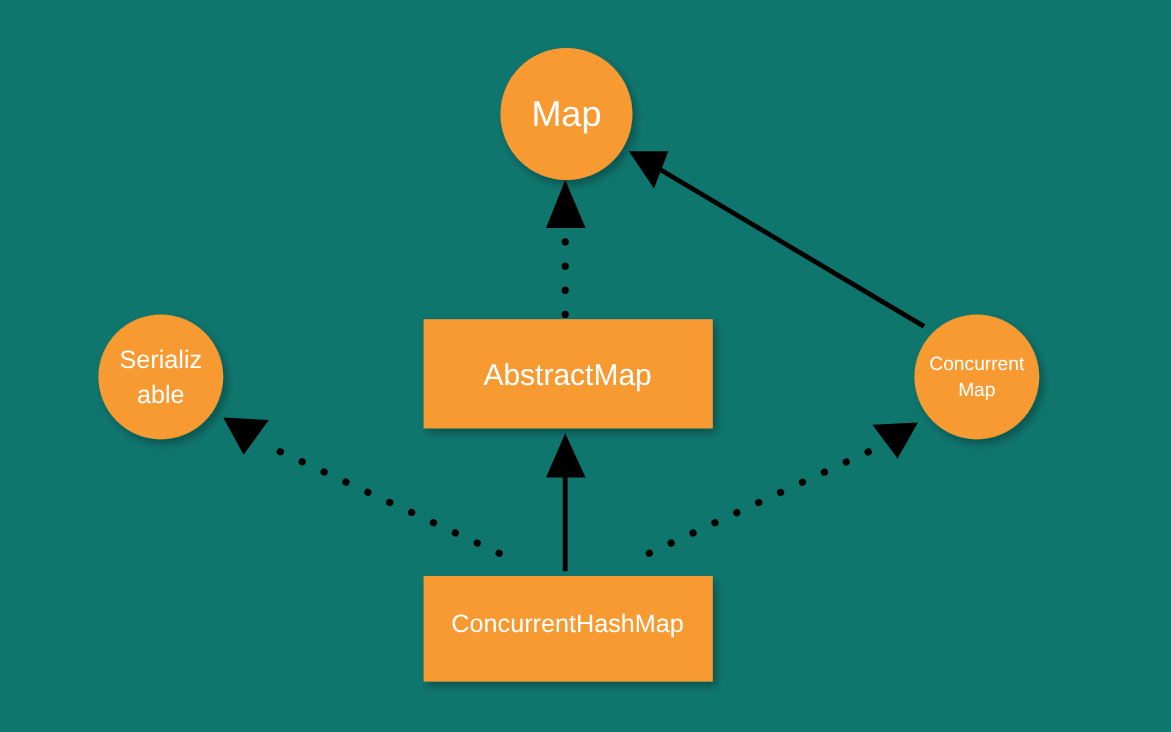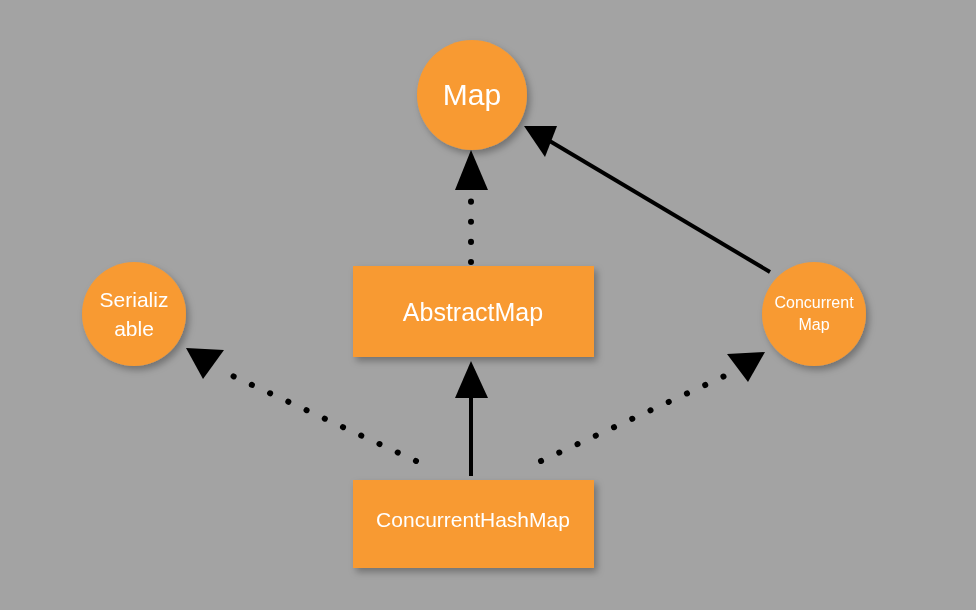--- a/index.html
+++ b/index.html
@@ -10,21 +10,21 @@
   body {
     width: 976px;
     height: 610px;
     overflow: hidden;
     font-family: "Liberation Sans", sans-serif;
   }
   #diagram-canvas {
     position: relative;
     width: 976px;
     height: 610px;
-    background: #a3a3a3;
+    background: #0f766e;
   }
   svg.diagram-svg {
     position: absolute;
     top: 0;
     left: 0;
     width: 976px;
     height: 610px;
   }
   .node-label {
     fill: #ffffff;

